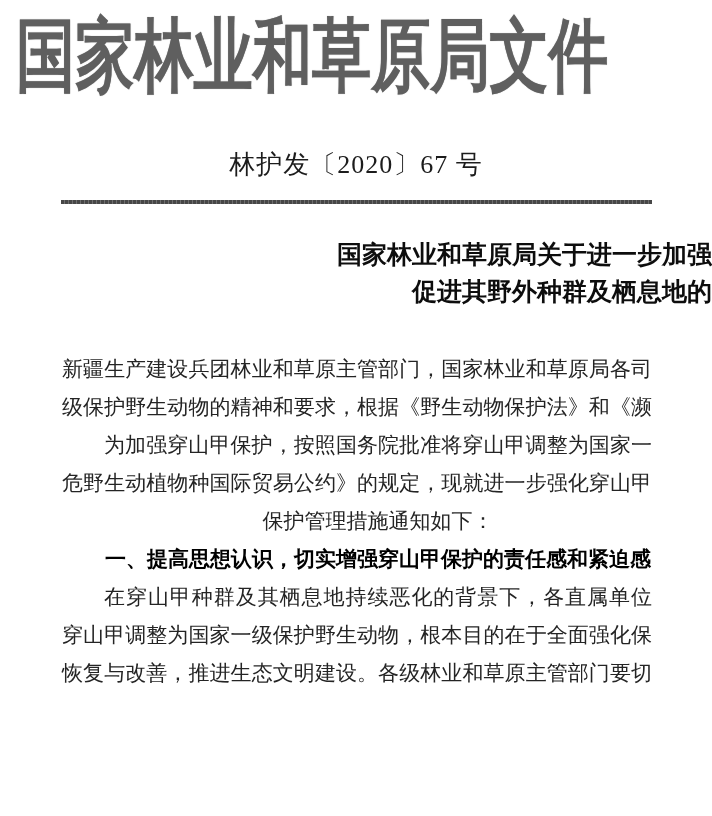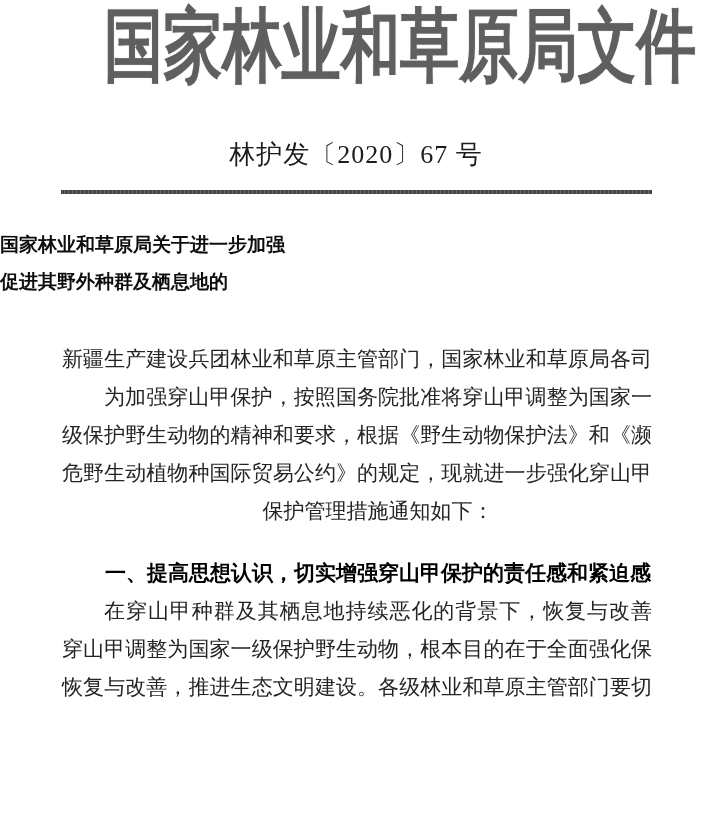--- a/index.html
+++ b/index.html
@@ -10,23 +10,24 @@
   .page {
     position: relative;
     width: 712px;
     height: 816px;
     background: #ffffff;
     overflow: hidden;
     font-family: "Liberation Serif", serif;
   }
   
   .banner {
+    margin-top: 10px;
     height: 92px;
     display: flex;
-    justify-content: flex-start;
+    justify-content: flex-end;
     align-items: center;
   }
   .banner-inner {
     display: inline-block;
     font-size: 80px;
     font-weight: bold;
     line-height: 92px;
     white-space: nowrap;
     color: #5f5f5f;
     text-shadow: 0 0 1px #8a8a8a;
@@ -50,22 +51,22 @@
     height: 4px;
     background: repeating-linear-gradient(
       90deg,
       #474747 0px, #474747 3px,
       #6e6e6e 3px, #6e6e6e 4px
     );
   }
   
   .title {
     margin-top: 32px;
-    text-align: left;
-    font-size: 19px;
+    text-align: right;
+    font-size: 25px;
     font-weight: bold;
     color: #0d0d0d;
     line-height: 37px;
     font-family: "Liberation Serif", serif;
   }
   
   .body-text {
     margin: 40px 60px 0 62px;
     width: 590px;
     font-size: 21px;
@@ -87,21 +88,20 @@
     padding-left: 42px;
     text-align: center;
   }
   .line.full.indent {
     width: 548px;
   }
   .line.heading {
     font-family: "Liberation Sans", sans-serif;
     font-weight: bold;
     color: #000000;
-    margin-top: 24px;
   }
 </style>
 </head>
 <body>
 
 <div class="page">
 
   <div class="banner">
     <span class="banner-inner">国家林业和草原局文件</span>
   </div>
@@ -110,23 +110,23 @@
 
   <div class="rule"></div>
 
   <div class="title">
     <div class="title-line">国家林业和草原局关于进一步加强</div>
     <div class="title-line">促进其野外种群及栖息地的</div>
   </div>
 
   <div class="body-text">
     <div class="line full">新疆生产建设兵团林业和草原主管部门，国家林业和草原局各司</div>
+    <div class="line full">级保护野生动物的精神和要求，根据《野生动物保护法》和《濒</div>
     <div class="line full indent">为加强穿山甲保护，按照国务院批准将穿山甲调整为国家一</div>
-    <div class="line full">级保护野生动物的精神和要求，根据《野生动物保护法》和《濒</div>
     <div class="line full">危野生动植物种国际贸易公约》的规定，现就进一步强化穿山甲</div>
     <div class="line indent">保护管理措施通知如下：</div>
     <div class="line heading indent">一、提高思想认识，切实增强穿山甲保护的责任感和紧迫感</div>
-    <div class="line full indent">在穿山甲种群及其栖息地持续恶化的背景下，恢复与改善</div>
+    <div class="line full indent">在穿山甲种群及其栖息地持续恶化的背景下，各直属单位</div>
     <div class="line full">穿山甲调整为国家一级保护野生动物，根本目的在于全面强化保</div>
     <div class="line full">恢复与改善，推进生态文明建设。各级林业和草原主管部门要切</div>
   </div>
 
 </div>
 
 </body></html>

